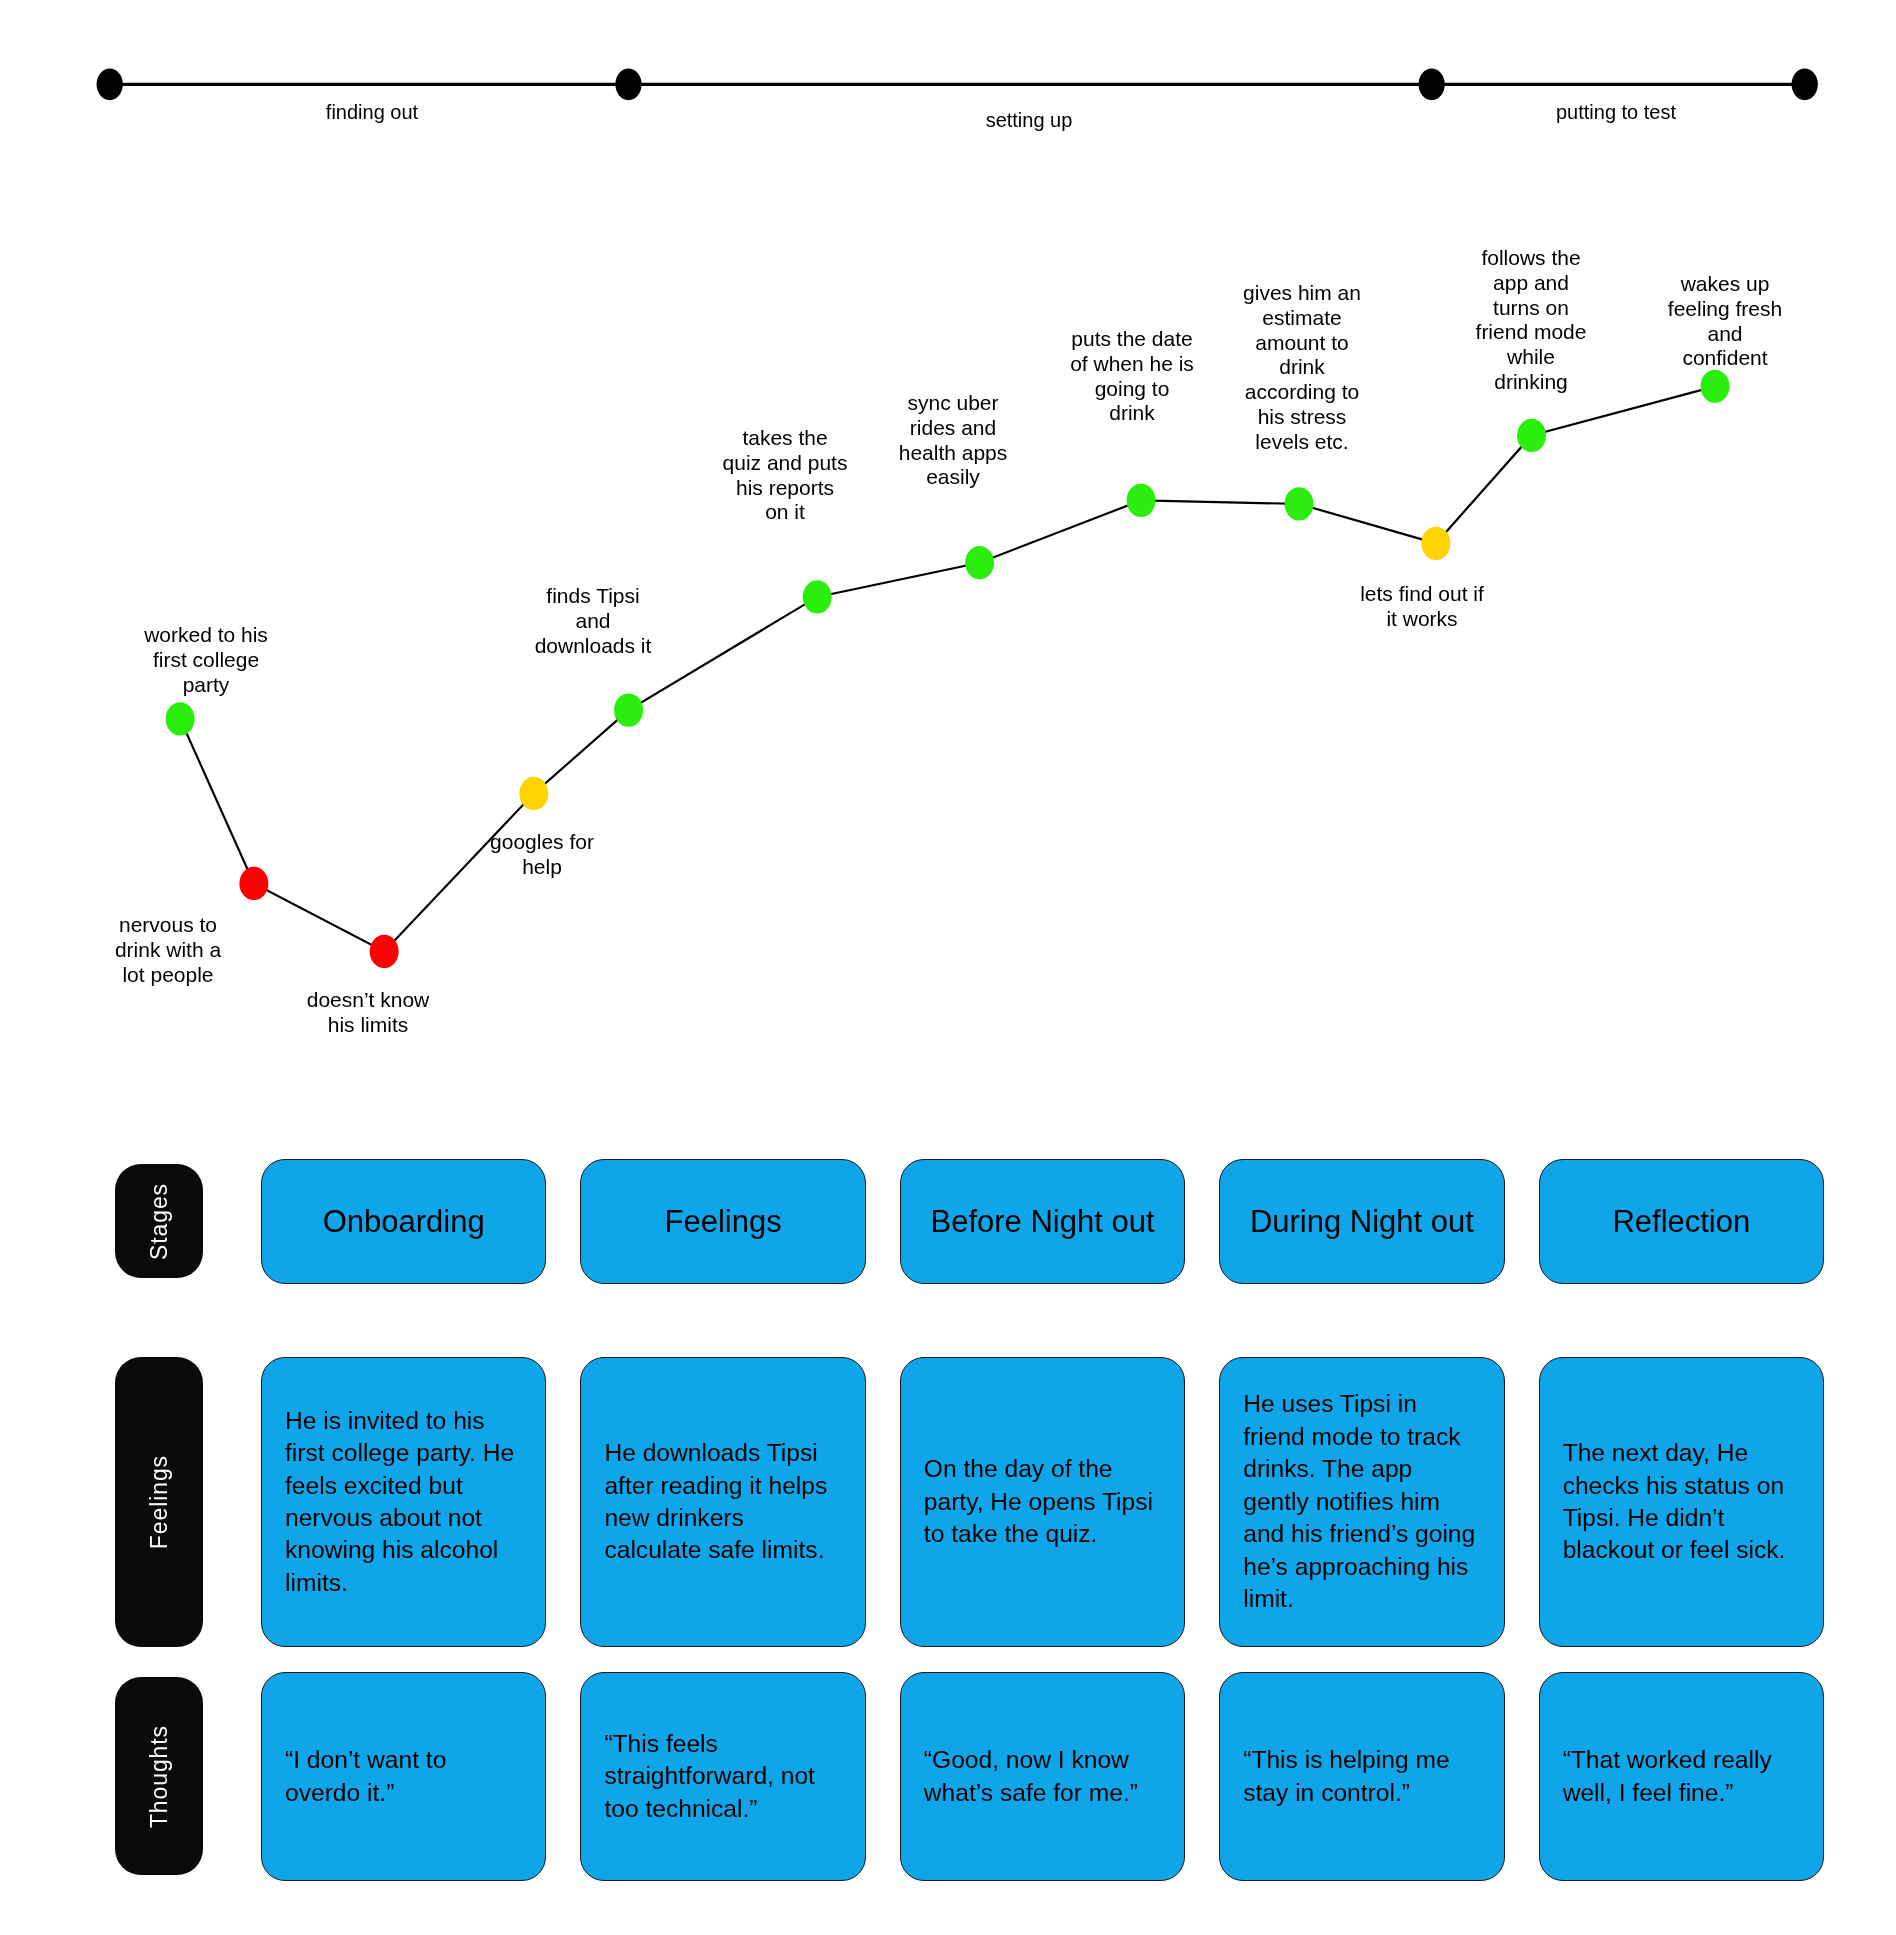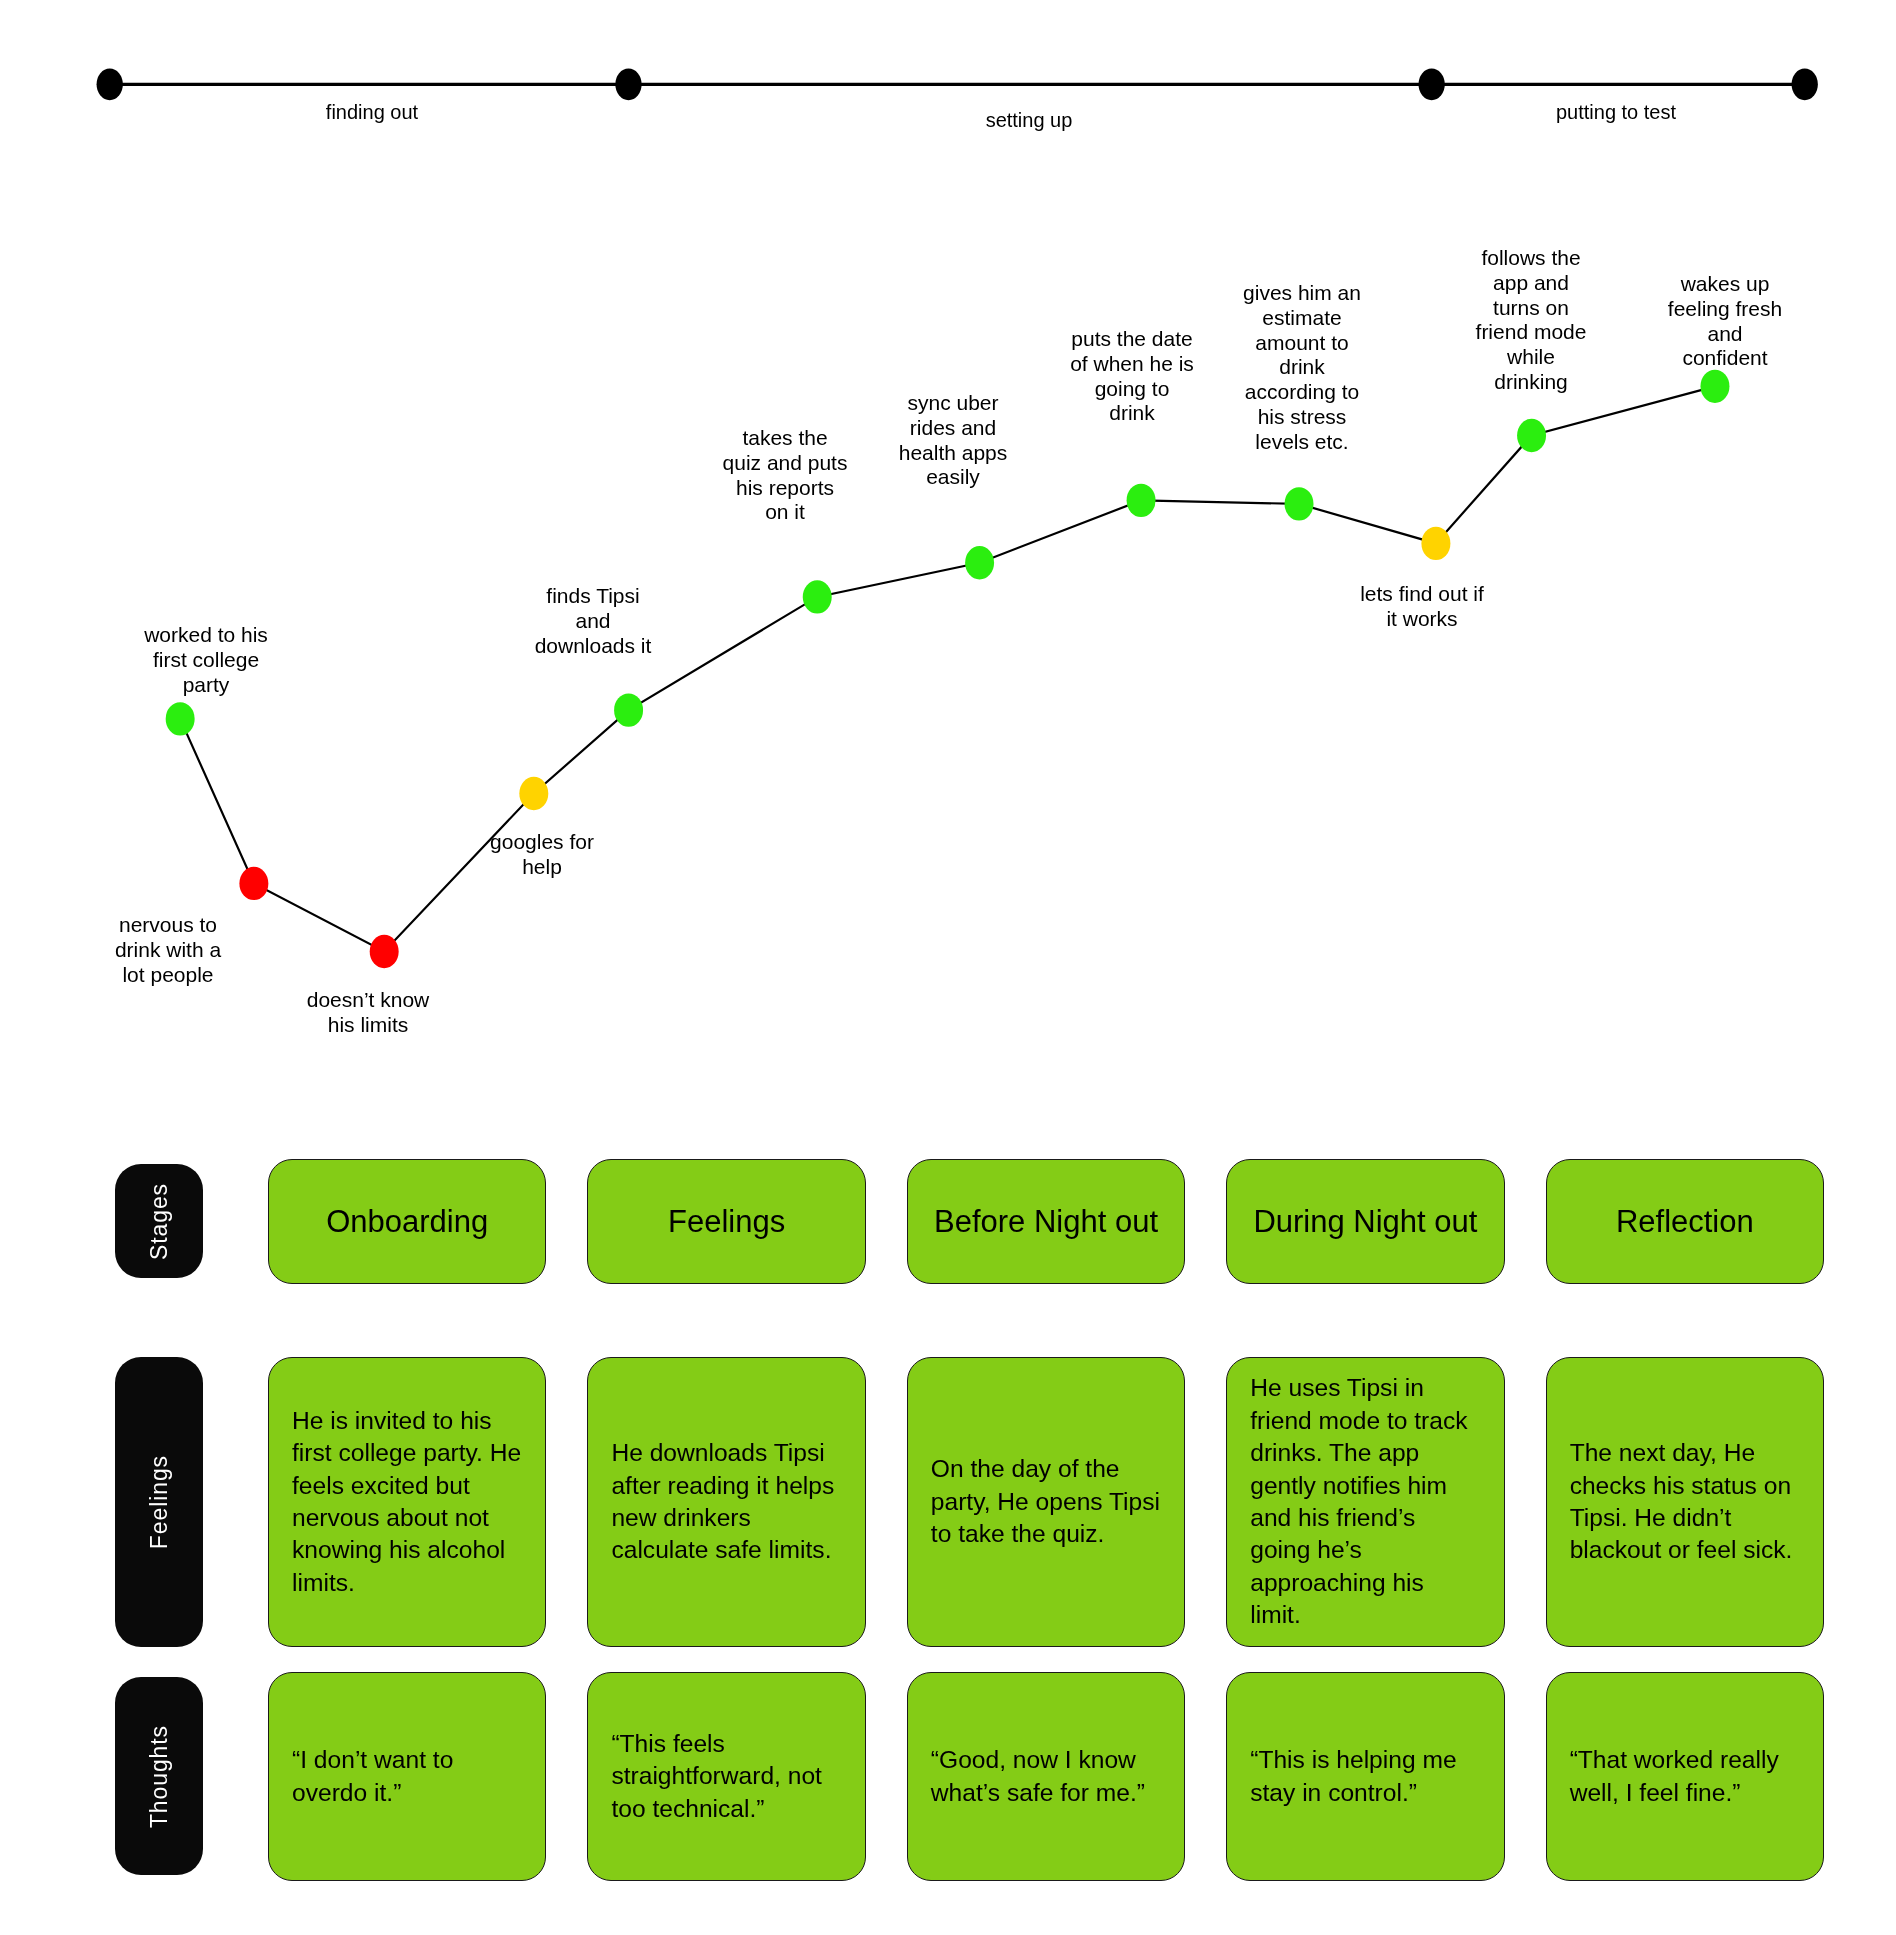--- a/index.html
+++ b/index.html
@@ -82,27 +82,26 @@
   }
   .cards {
     position: absolute;
     left: 261px;
     right: 72px;
     display: flex;
     gap: 34px;
   }
   .card {
     flex: 1 1 0;
-    background: #84cc16;
+    background: #0ea5e9;
     border: 1.8px solid #1a1a1a;
     border-radius: 24px;
     box-sizing: border-box;
     display: flex;
     align-items: center;
-    margin-left: 7px;
   }
 
   
   .row-stages .row-tab  { top: 5.3px; height: 114px; }
   .row-stages .cards    { top: 0; height: 125px; }
   .row-stages .card {
     justify-content: center;
     padding: 0 17.6px;
   }
   .row-stages .card-text {

